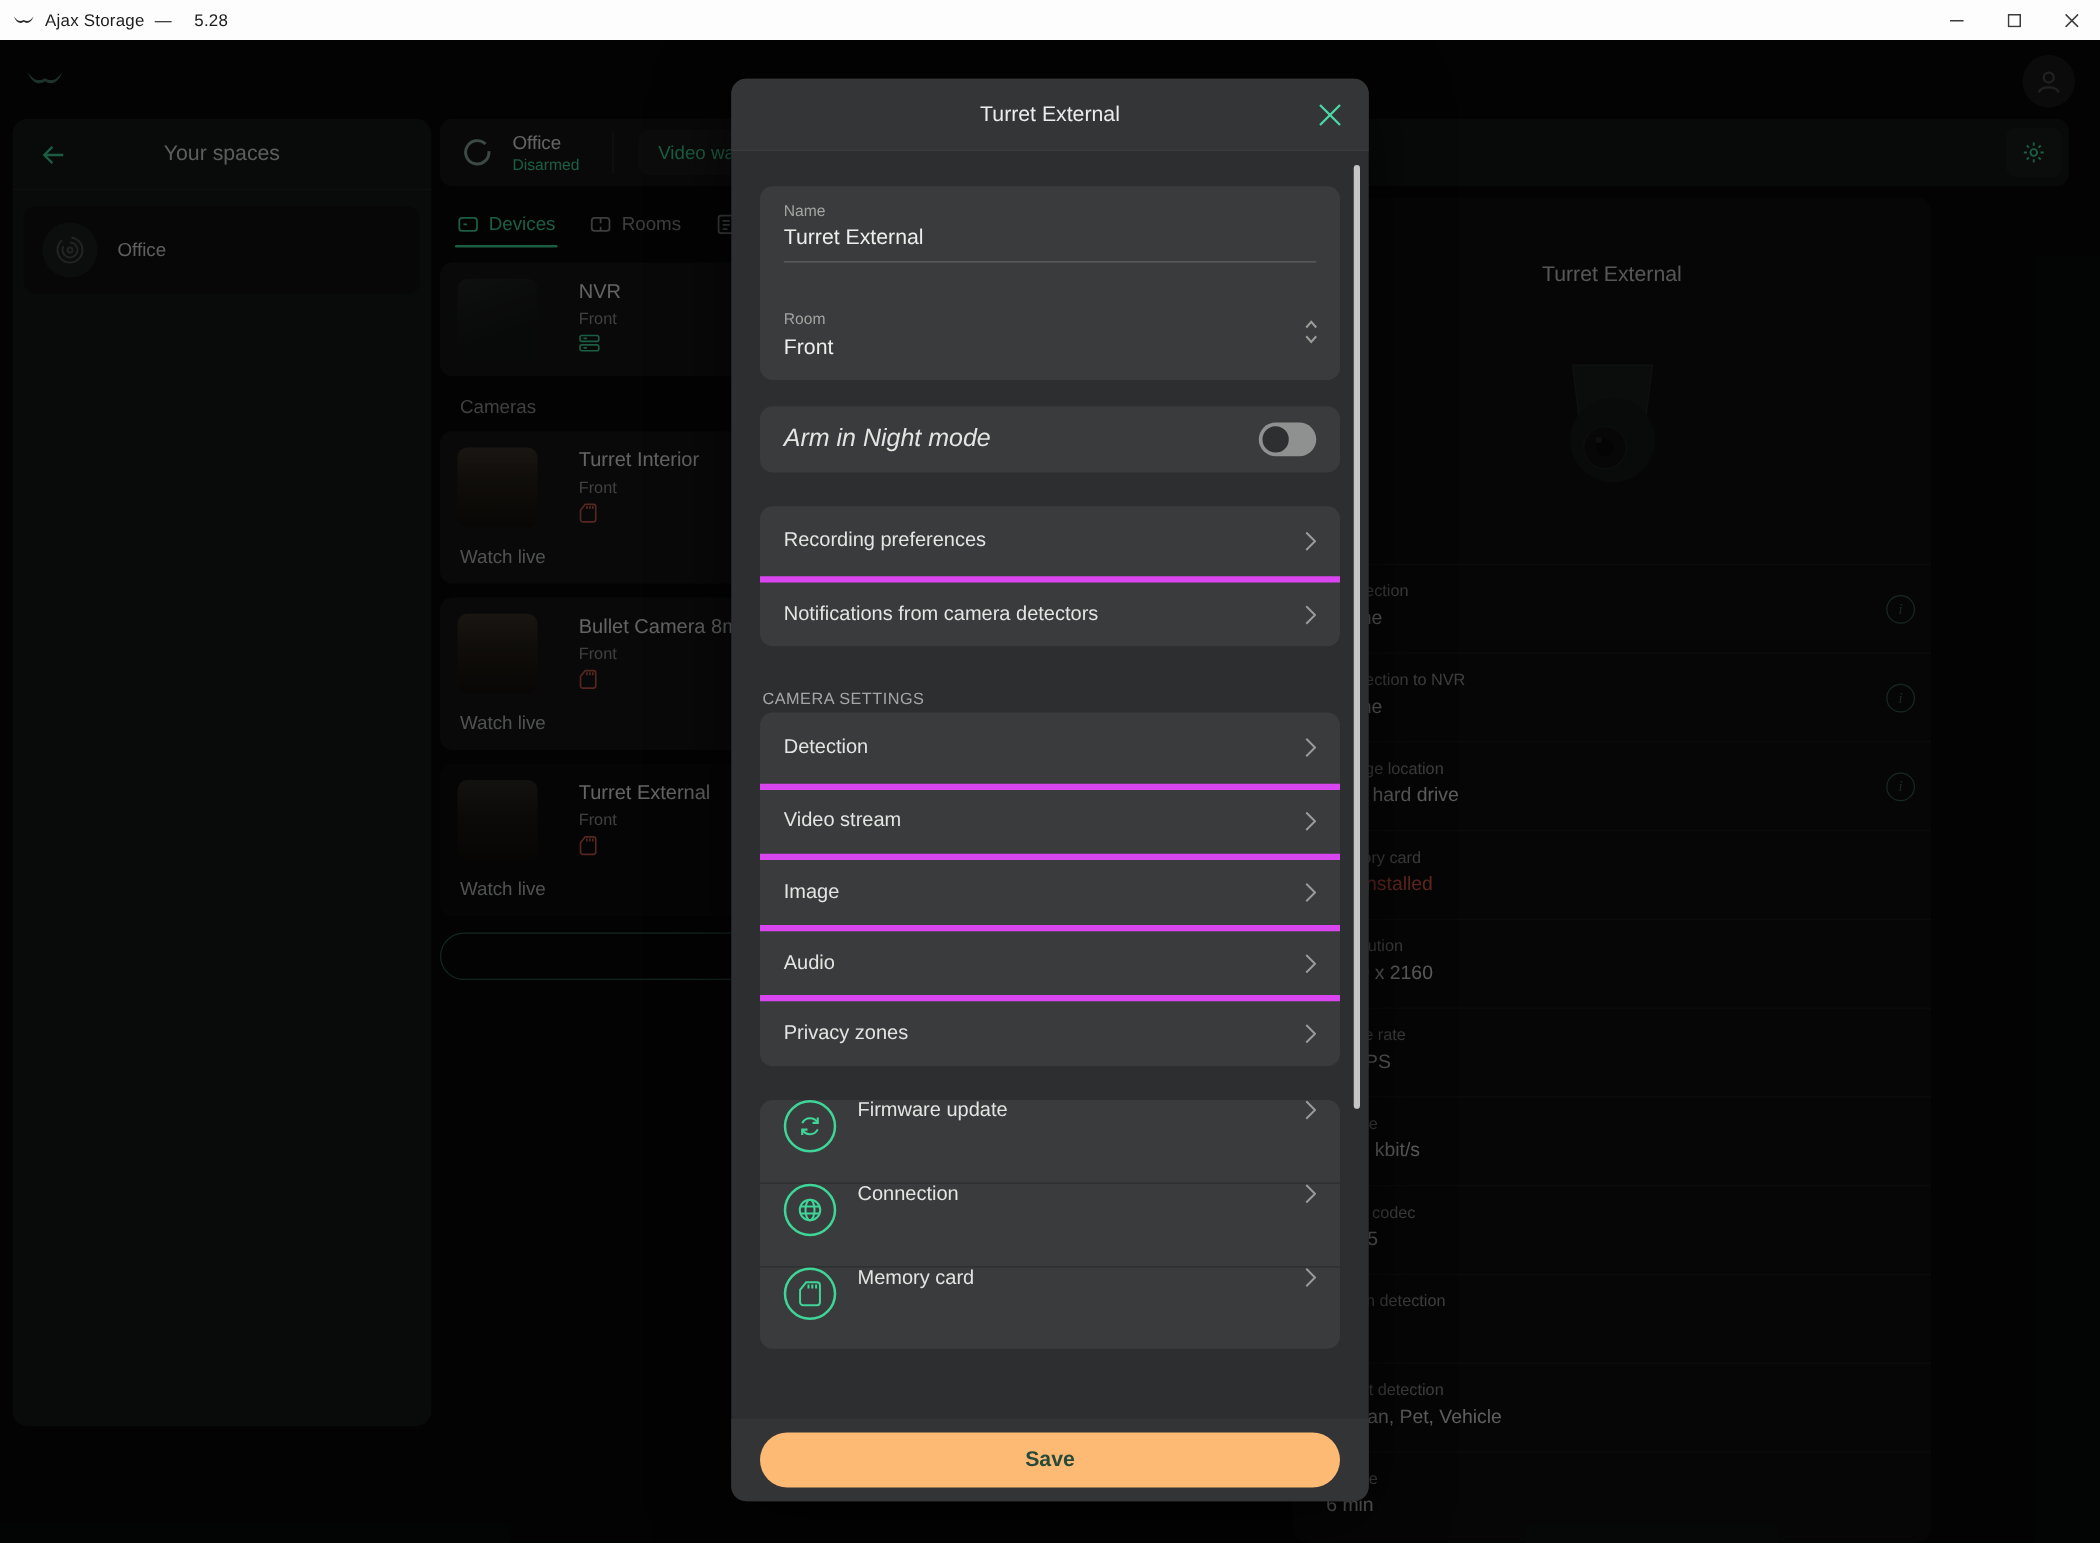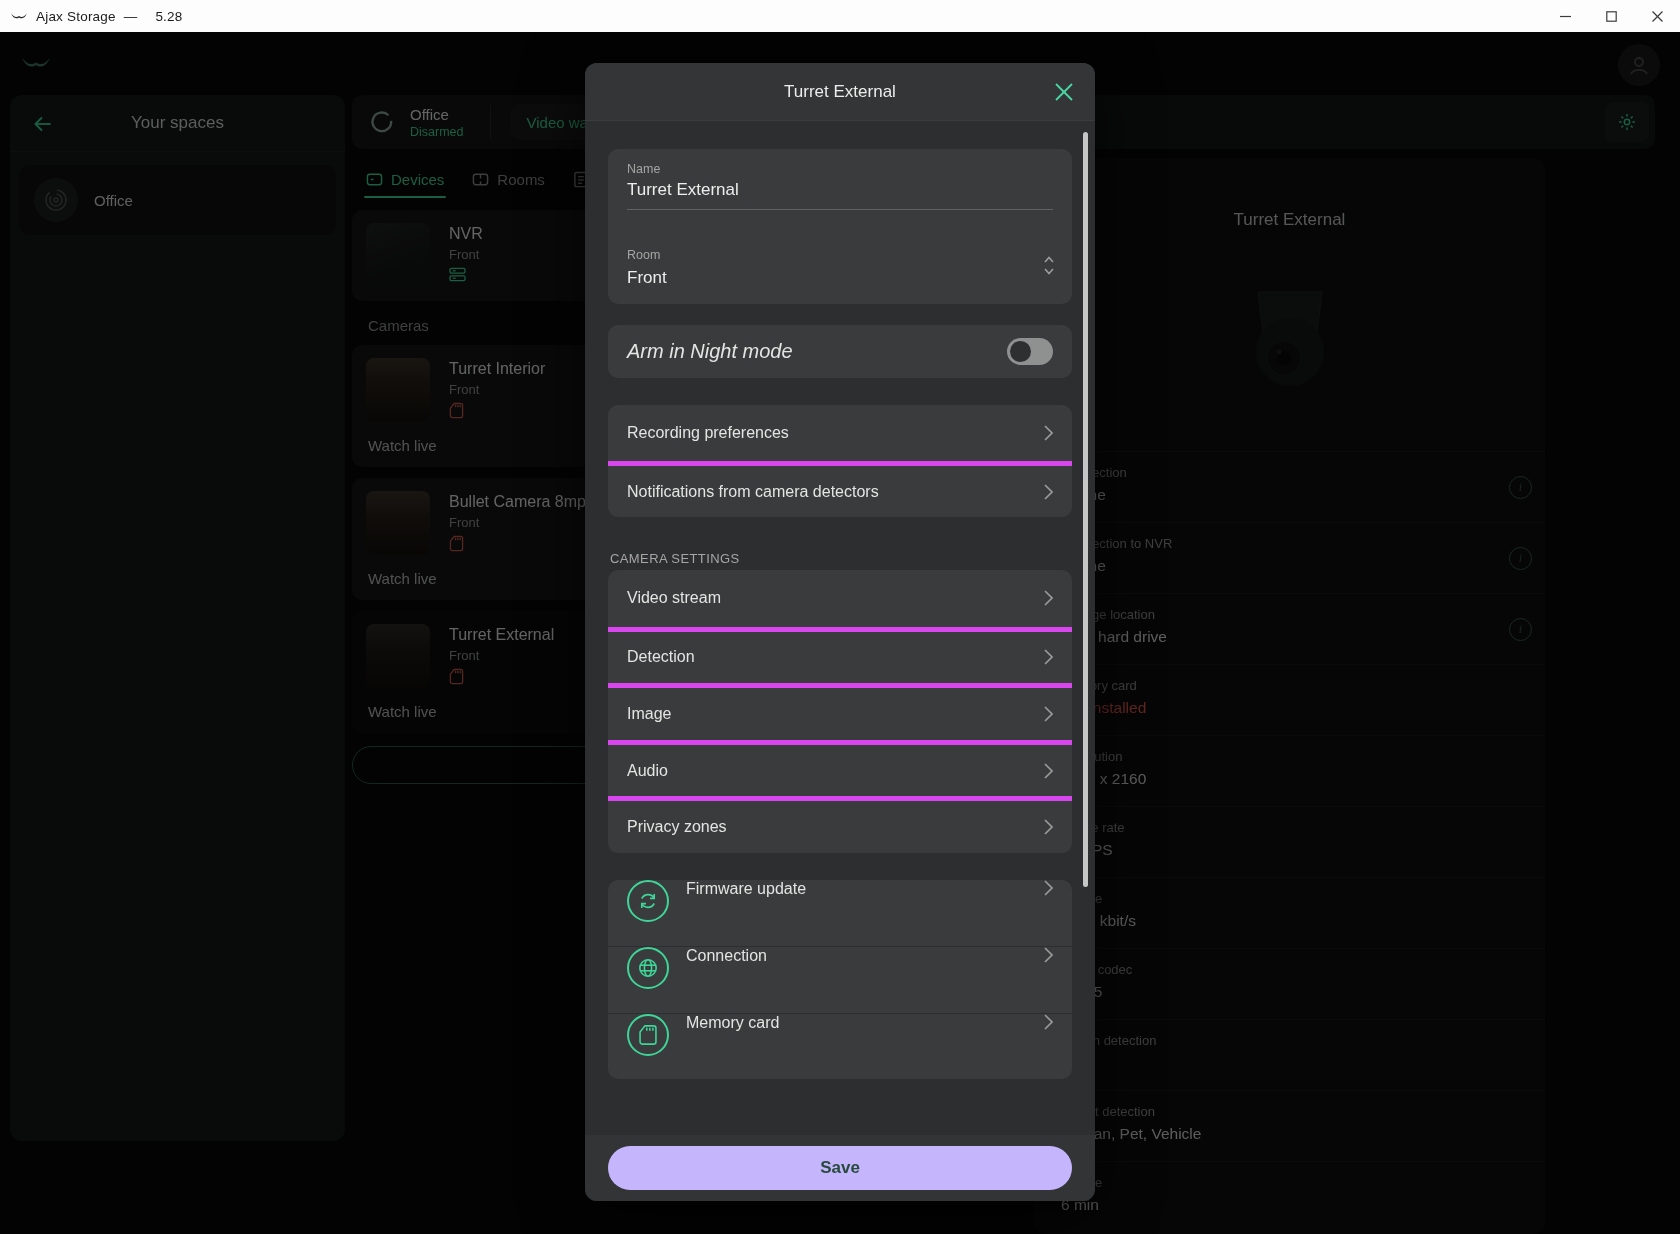--- a/index.html
+++ b/index.html
@@ -50,21 +50,21 @@
   .tab.active::after { content:""; position:absolute; left:-2px; right:-2px; bottom:0; height:2px; background:#3ed598; border-radius:1px; }
 
   .dev-list { margin-top:12px; }
   .dev-card { background:#151617; border-radius:10px; }
   .dev-card.selected { background:#0c0d0d; }
   .dev-main { display:flex; padding:13px 14px 0 14px; }
   .thumb { width:64px; height:64px; border-radius:8px; flex:none; }
   .thumb.nvr-thumb { background:linear-gradient(160deg,#222324 0%,#141516 70%); }
   .thumb.cam-thumb { background:linear-gradient(180deg,#3a332a 0%,#262019 38%,#15110d 100%); }
   .thumb.cam-thumb.dark { background:linear-gradient(180deg,#2c2a26 0%,#1b1815 45%,#100e0c 100%); }
-  .dev-info { margin-left:19px; padding-top:2px; }
+  .dev-info { margin-left:33px; padding-top:2px; }
   .dev-title { font-size:16px; color:#dfe1df; }
   .dev-room { font-size:13px; color:#8f928f; margin-top:4px; }
   .dev-ico { margin-top:5px; }
   .watch-live { padding:15px 0 13px 16px; font-size:15px; color:#b7bab7; }
   .section-h { margin:16px 0 2px 16px; font-size:15px; color:#8f928f; }
   .nvr-card-pad { padding-bottom:14px; }
   .cam-card { margin-top:11px; }
   .add-btn { margin-top:13px; height:38px; border:1px solid #2d5a4a; border-radius:19px; }
 
   
@@ -114,21 +114,21 @@
   .sec-label { margin:34px 0 4px 2px; font-size:13px; color:#a6a6a6; letter-spacing:.4px; }
   .g-row.tall { height:56.6px; }
   .icon-group { margin-top:27px; }
   .i-row { height:66.5px; display:flex; padding:0 19px; }
   .i-row + .i-row { border-top:1px solid #2d2e2f; }
   .i-circle { width:42px; height:42px; border-radius:50%; border:2px solid #3ed598; flex:none;
     display:flex; align-items:center; justify-content:center; }
   .i-label { margin-left:17px; font-size:16px; color:#e3e5e3; flex:1; }
   .modal-footer { position:absolute; left:0; right:0; bottom:0; height:66px; background:#333435; border-radius:0 0 12px 12px; }
   .save-btn { margin:11px 23px 0 23px; width:calc(100% - 46px); height:44px; border:none; border-radius:22px;
-    background:#c4b5fd; color:#274a3a; font-size:17px; font-weight:bold; font-family:"Liberation Sans", sans-serif; }
+    background:#fdba74; color:#274a3a; font-size:17px; font-weight:bold; font-family:"Liberation Sans", sans-serif; }
   .modal-scrollbar { position:absolute; right:7px; top:69px; width:5px; height:755px; background:#d4d4d4; border-radius:3px; opacity:.92; }
 
   svg { display:block; }
 </style>
 </head>
 <body>
 
 <div class="titlebar">
   <span class="logo">
     <svg width="18" height="10" viewBox="0 0 32 16">
@@ -443,27 +443,27 @@
         <svg width="9" height="16" viewBox="0 0 9 16" fill="none" stroke="#9b9b9b" stroke-width="1.6">
             <path d="M1 1 L8 8 L1 15"></path>
           </svg>
       </div>
     </div>
 
     <div class="sec-label">CAMERA SETTINGS</div>
 
     <div class="m-card">
       <div class="g-row tall">
+        <span class="g-label">Detection</span>
+        <svg width="9" height="16" viewBox="0 0 9 16" fill="none" stroke="#9b9b9b" stroke-width="1.6">
+            <path d="M1 1 L8 8 L1 15"></path>
+          </svg>
+      </div>
+      <div class="g-row tall">
         <span class="g-label">Video stream</span>
-        <svg width="9" height="16" viewBox="0 0 9 16" fill="none" stroke="#9b9b9b" stroke-width="1.6">
-            <path d="M1 1 L8 8 L1 15"></path>
-          </svg>
-      </div>
-      <div class="g-row tall">
-        <span class="g-label">Detection</span>
         <svg width="9" height="16" viewBox="0 0 9 16" fill="none" stroke="#9b9b9b" stroke-width="1.6">
             <path d="M1 1 L8 8 L1 15"></path>
           </svg>
       </div>
       <div class="g-row tall">
         <span class="g-label">Image</span>
         <svg width="9" height="16" viewBox="0 0 9 16" fill="none" stroke="#9b9b9b" stroke-width="1.6">
             <path d="M1 1 L8 8 L1 15"></path>
           </svg>
       </div>

